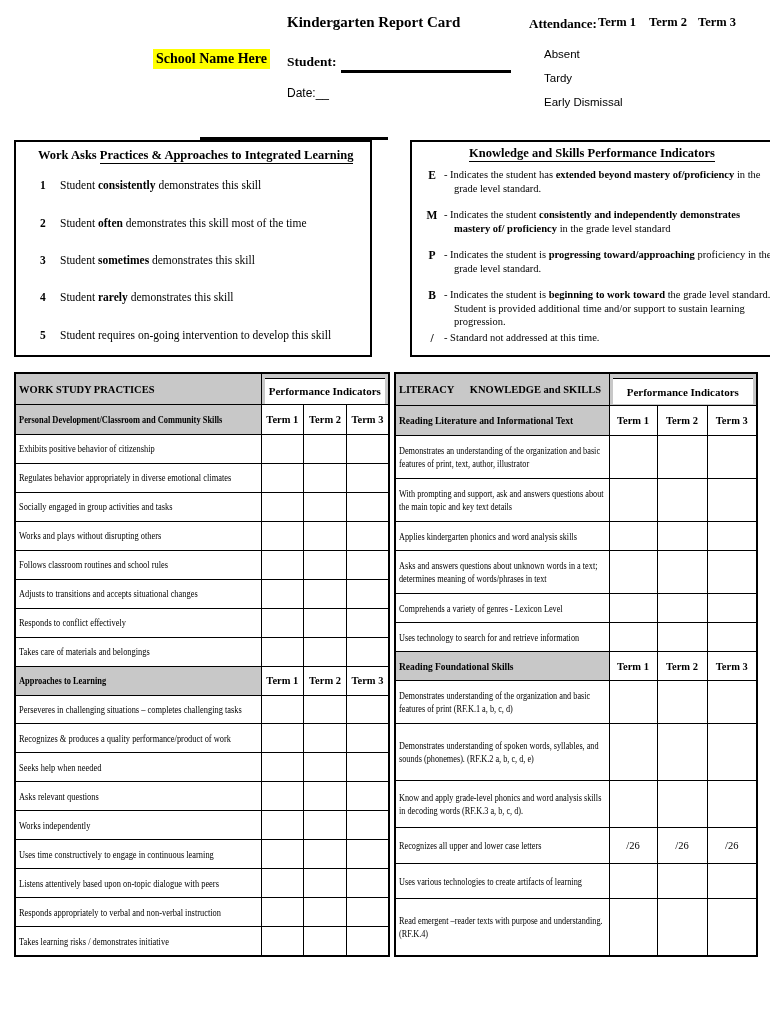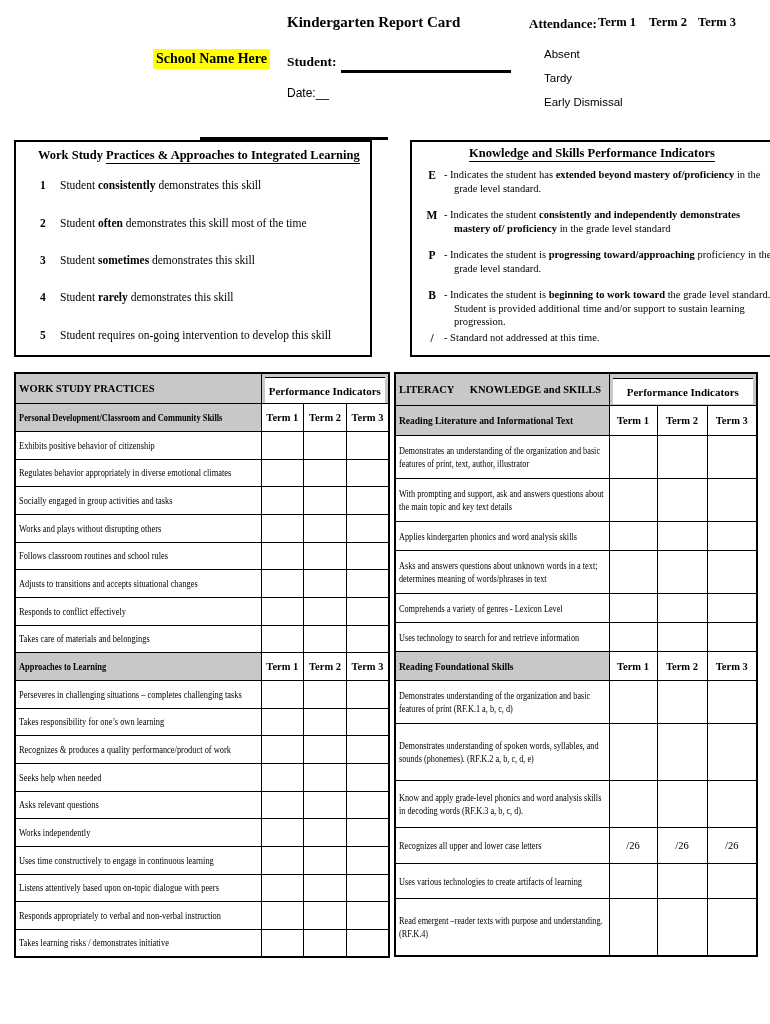--- a/index.html
+++ b/index.html
@@ -65,21 +65,21 @@
   <div class="abs att-term" style="left:598px;">Term 1</div>
   <div class="abs att-term" style="left:649px;">Term 2</div>
   <div class="abs att-term" style="left:698px;">Term 3</div>
   <div class="abs att-row sans" style="top:48px;">Absent</div>
   <div class="abs att-row sans" style="top:72px;">Tardy</div>
   <div class="abs att-row sans" style="top:96px;">Early Dismissal</div>
 
   <div class="abs topline"></div>
 
   <div class="abs keybox kb-left">
-    <div class="kbl-title"><span>Work Study </span><span class="ul">Practices &amp; Approaches to Integrated Learning</span></div>
+    <div class="kbl-title"><span>Work Asks </span><span class="ul">Practices &amp; Approaches to Integrated Learning</span></div>
     <div class="rk-item" style="top:37px;"><span class="rk-num">1</span><span>Student </span><span class="b">consistently</span><span> demonstrates this skill</span></div>
     <div class="rk-item" style="top:75px;"><span class="rk-num">2</span><span>Student </span><span class="b">often</span><span> demonstrates this skill most of the time</span></div>
     <div class="rk-item" style="top:112px;"><span class="rk-num">3</span><span>Student </span><span class="b">sometimes</span><span> demonstrates this skill</span></div>
     <div class="rk-item" style="top:149px;"><span class="rk-num">4</span><span>Student </span><span class="b">rarely</span><span> demonstrates this skill</span></div>
     <div class="rk-item" style="top:187px;"><span class="rk-num">5</span><span>Student requires on-going intervention to develop this skill</span><span class="b"></span><span></span></div>
   </div>
 
   <div class="abs keybox kb-right">
     <div class="kbr-title"><span class="ul">Knowledge and Skills Performance Indicators</span></div>
     <div class="ik-item" style="top:26px;">
@@ -178,26 +178,20 @@
       <td class="term">Term 2</td>
       <td class="term">Term 3</td>
     </tr>
     <tr class="r">
           <td><span class="cx">Perseveres in challenging situations – completes challenging tasks</span></td>
           <td></td>
           <td></td>
           <td></td>
         </tr>
     <tr class="r">
-          <td><span class="cx">Takes responsibility for one’s own learning</span></td>
-          <td></td>
-          <td></td>
-          <td></td>
-        </tr>
-    <tr class="r">
           <td><span class="cx">Recognizes &amp; produces a quality performance/product of work</span></td>
           <td></td>
           <td></td>
           <td></td>
         </tr>
     <tr class="r">
           <td><span class="cx">Seeks help when needed</span></td>
           <td></td>
           <td></td>
           <td></td>

